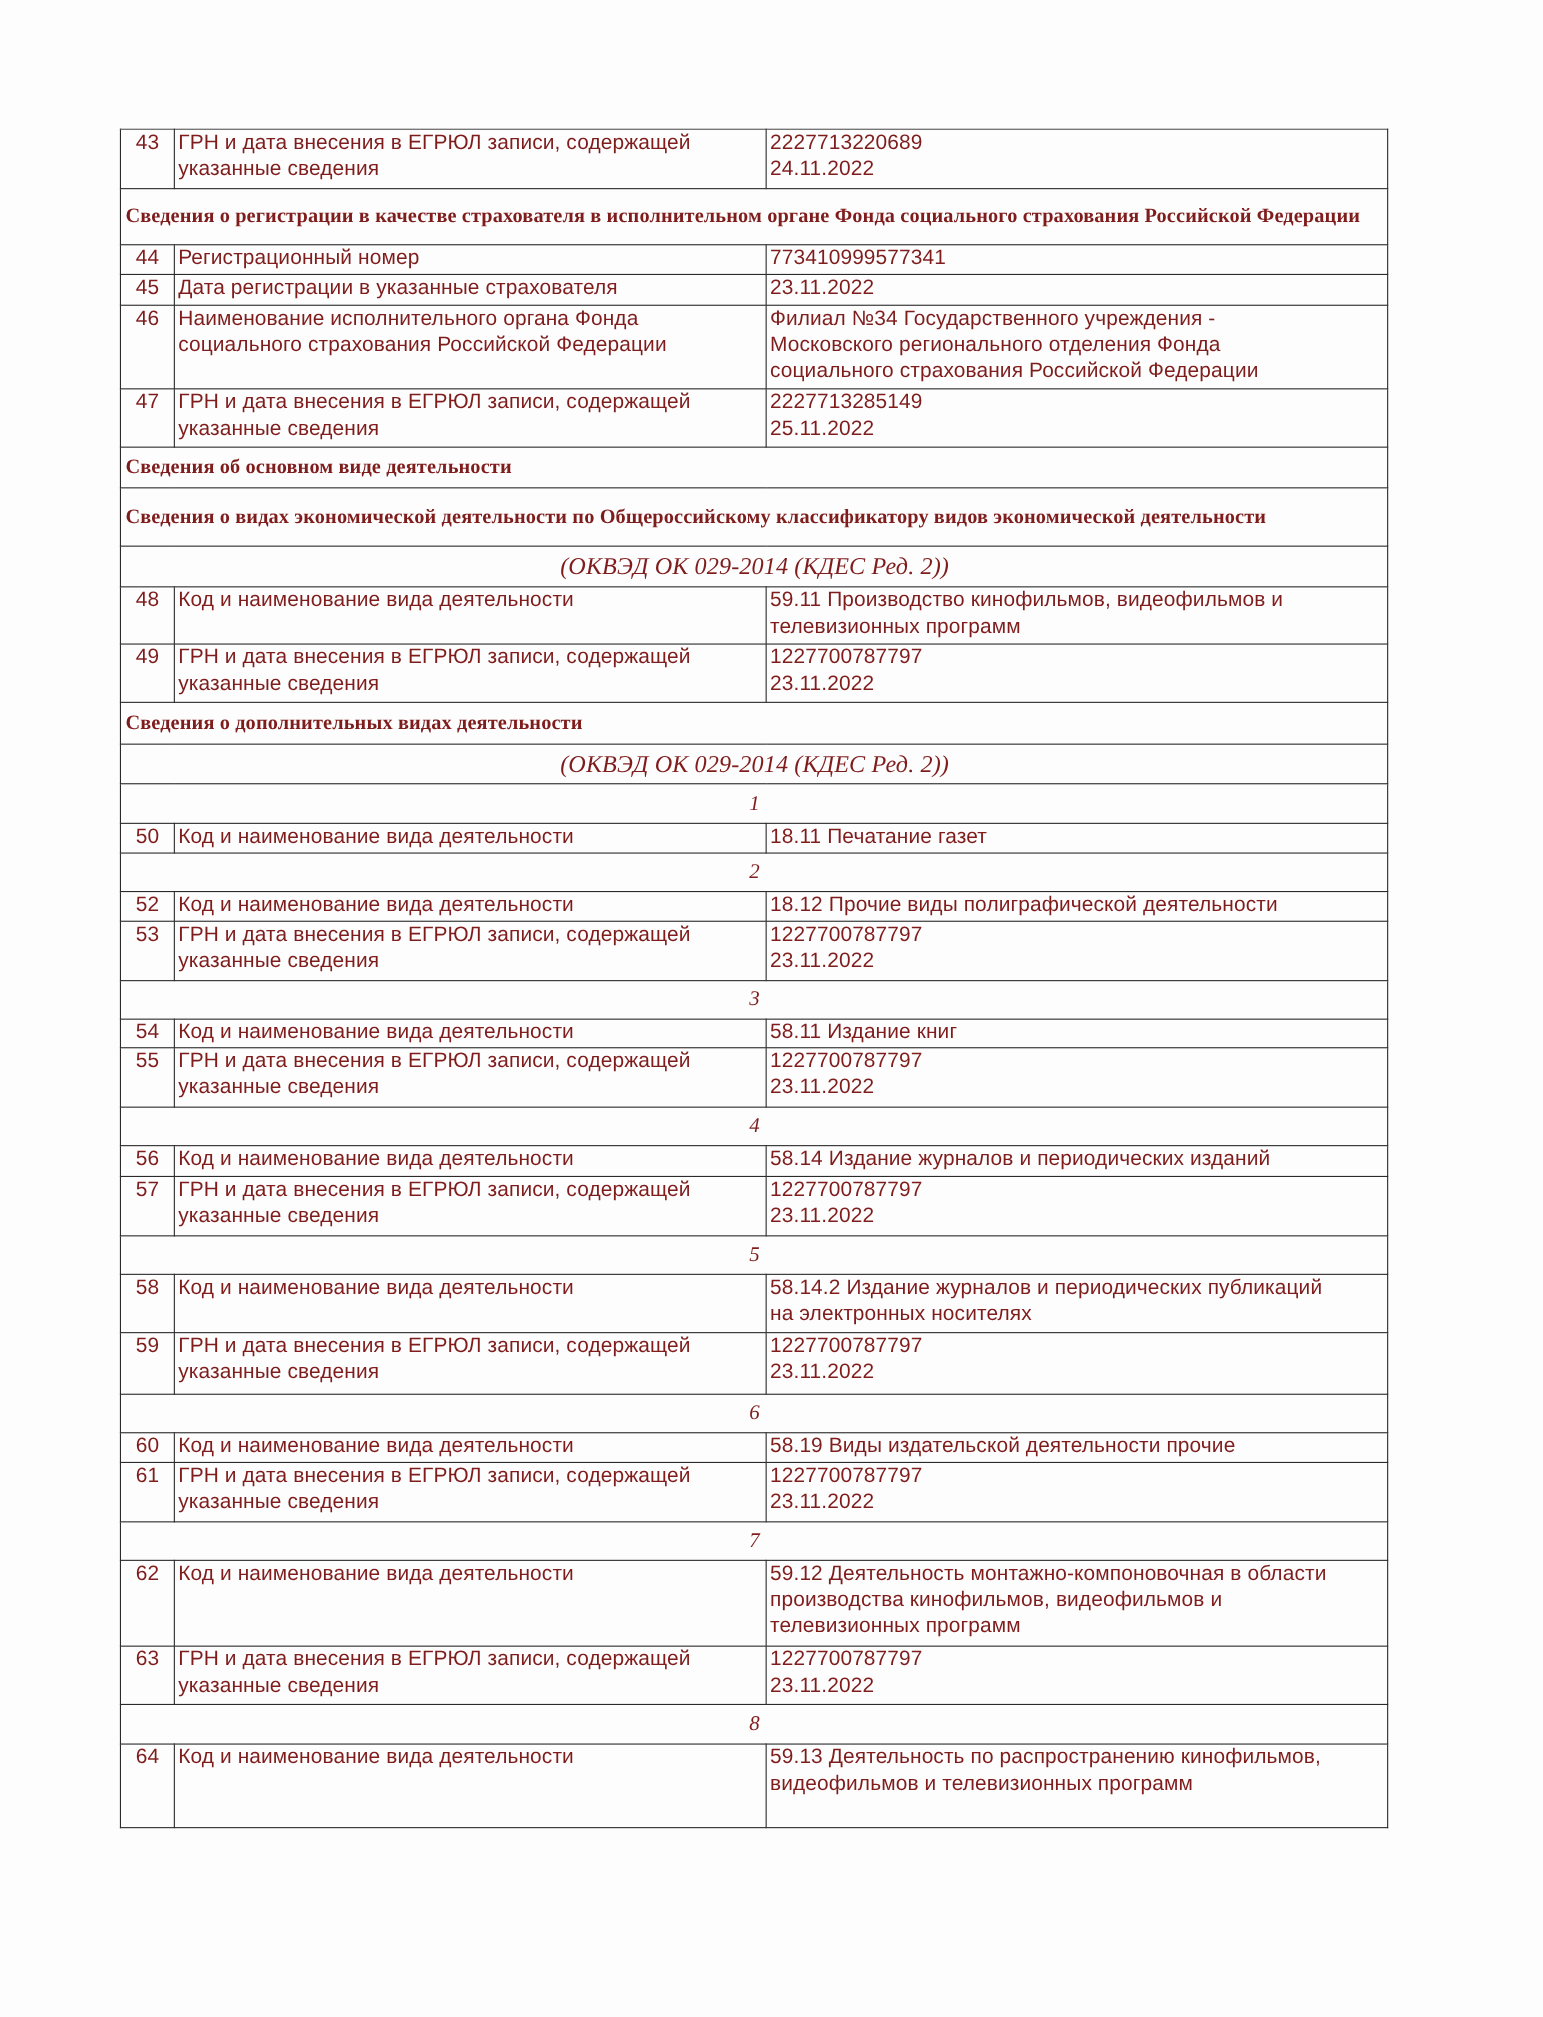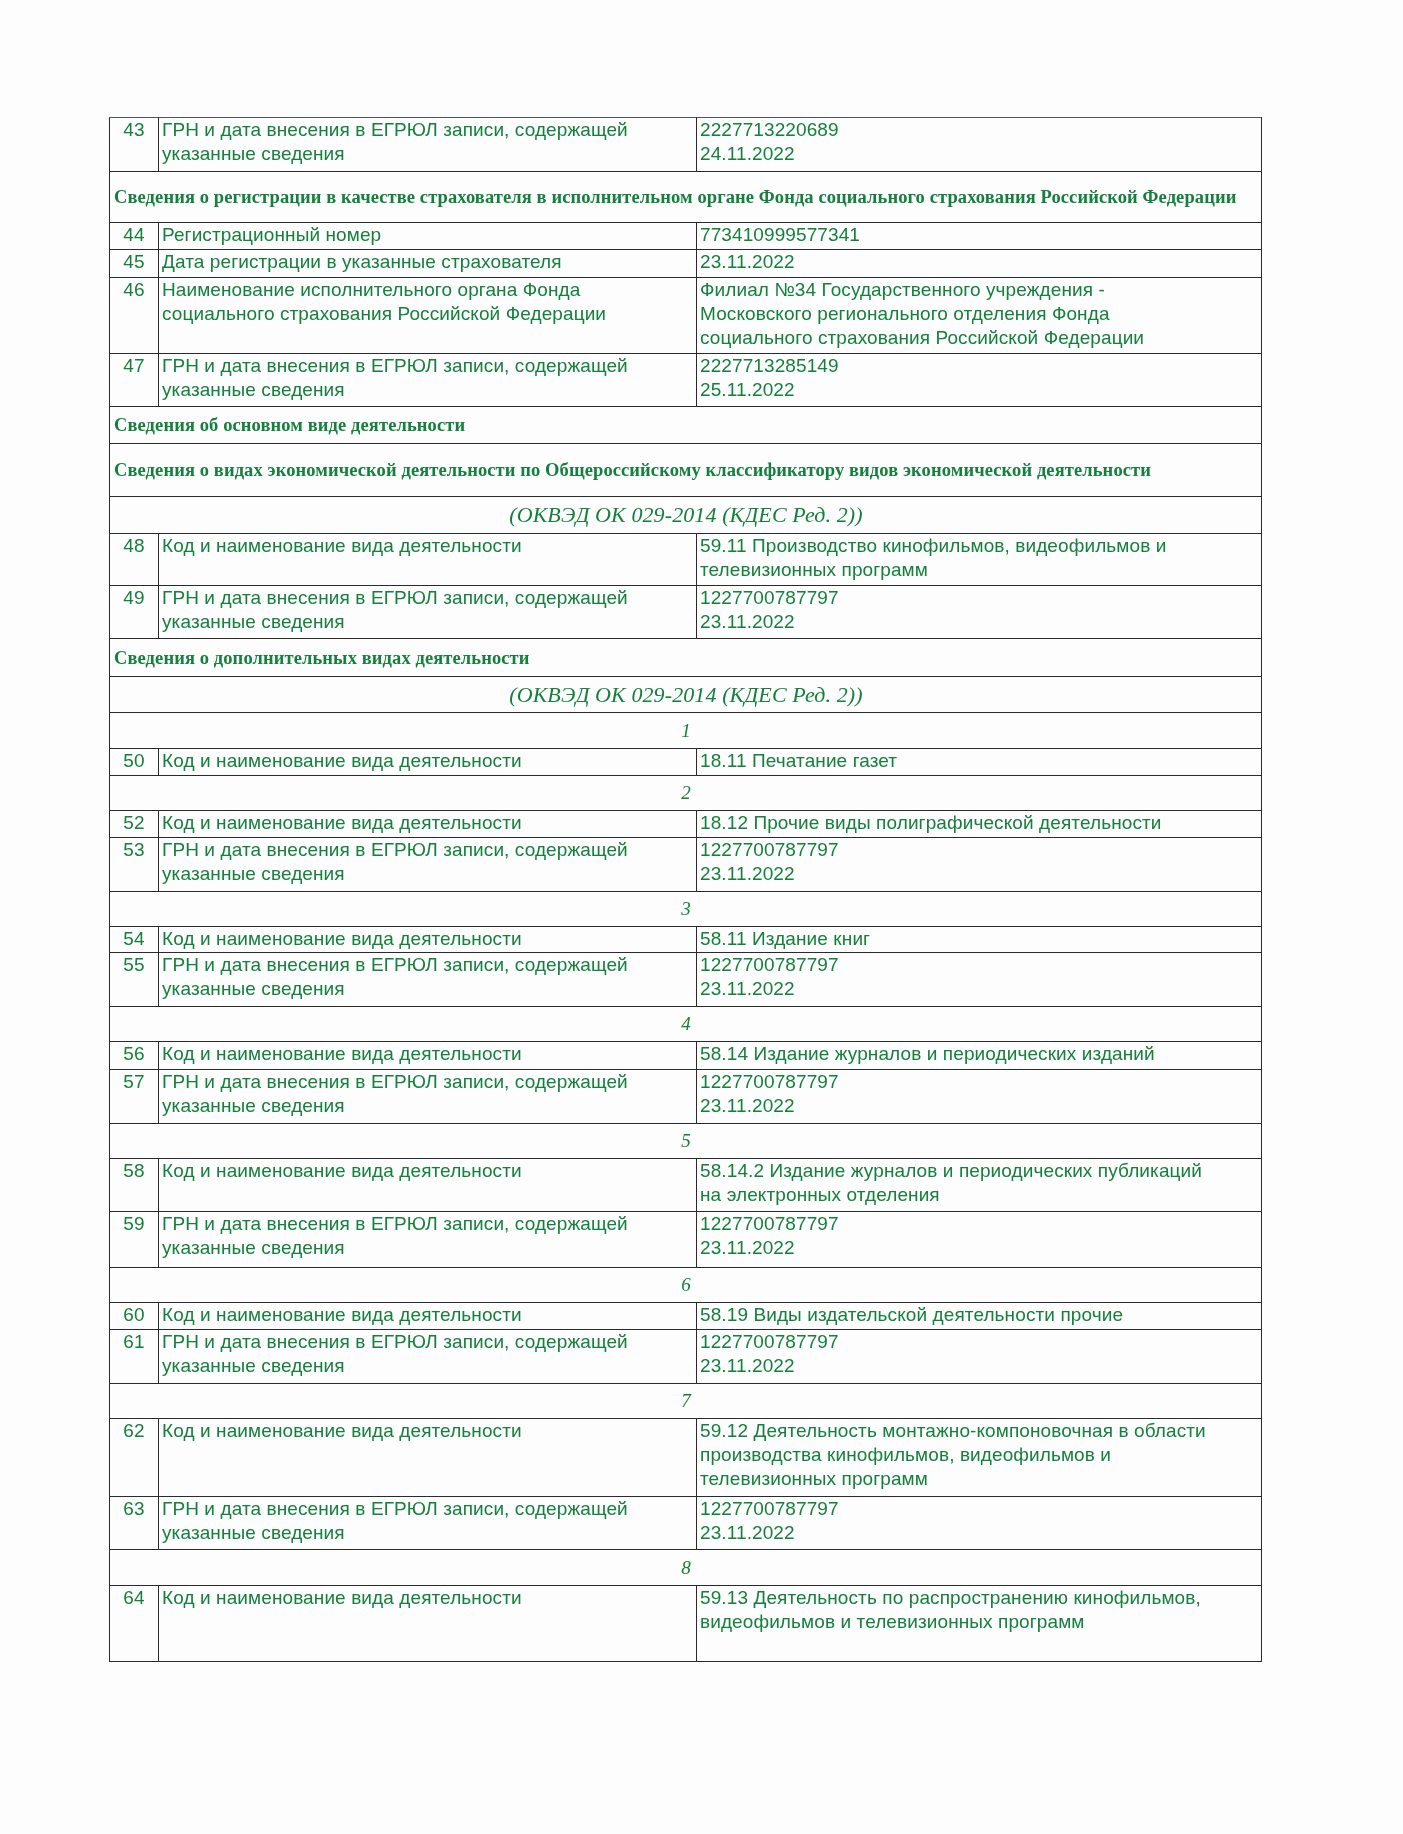--- a/index.html
+++ b/index.html
@@ -1,21 +1,21 @@
 <!DOCTYPE html>
 <html><head>
 <meta charset="utf-8">
 <style>
   html, body { margin: 0; padding: 0; background: #ffffff; }
   body { width: 1403px; height: 1834px; position: relative; overflow: hidden; }
   .page { position: absolute; left: 0; top: 0; width: 1403px; height: 1834px; background: #fdfdfd; }
   table.reg {
     position: absolute; left: 109px; top: 117px; width: 1152px;
     border-collapse: collapse; table-layout: fixed;
-    color: #15803d;
+    color: #7f1d1d;
   }
   table.reg td {
     border: 1.5px solid #2a2a2a;
     vertical-align: top;
     padding: 0 2px 0 3px;
     font-family: "Liberation Sans", sans-serif;
     font-size: 19px;
     line-height: 24px;
     letter-spacing: 0.1px;
   }
@@ -232,21 +232,21 @@
         <tr style="height: 35px;">
           <td colspan="3" class="idx">5</td>
         </tr>
         <tr style="height: 53px;">
           <td class="num">58</td>
           <td>
             <span class="ln">Код и наименование вида деятельности</span>
           </td>
           <td>
             <span class="ln">58.14.2 Издание журналов и периодических публикаций</span>
-            <span class="ln">на электронных отделения</span>
+            <span class="ln">на электронных носителях</span>
           </td>
         </tr>
         <tr style="height: 56px;">
           <td class="num">59</td>
           <td>
             <span class="ln">ГРН и дата внесения в ЕГРЮЛ записи, содержащей</span>
             <span class="ln">указанные сведения</span>
           </td>
           <td>
             <span class="ln">1227700787797</span>

